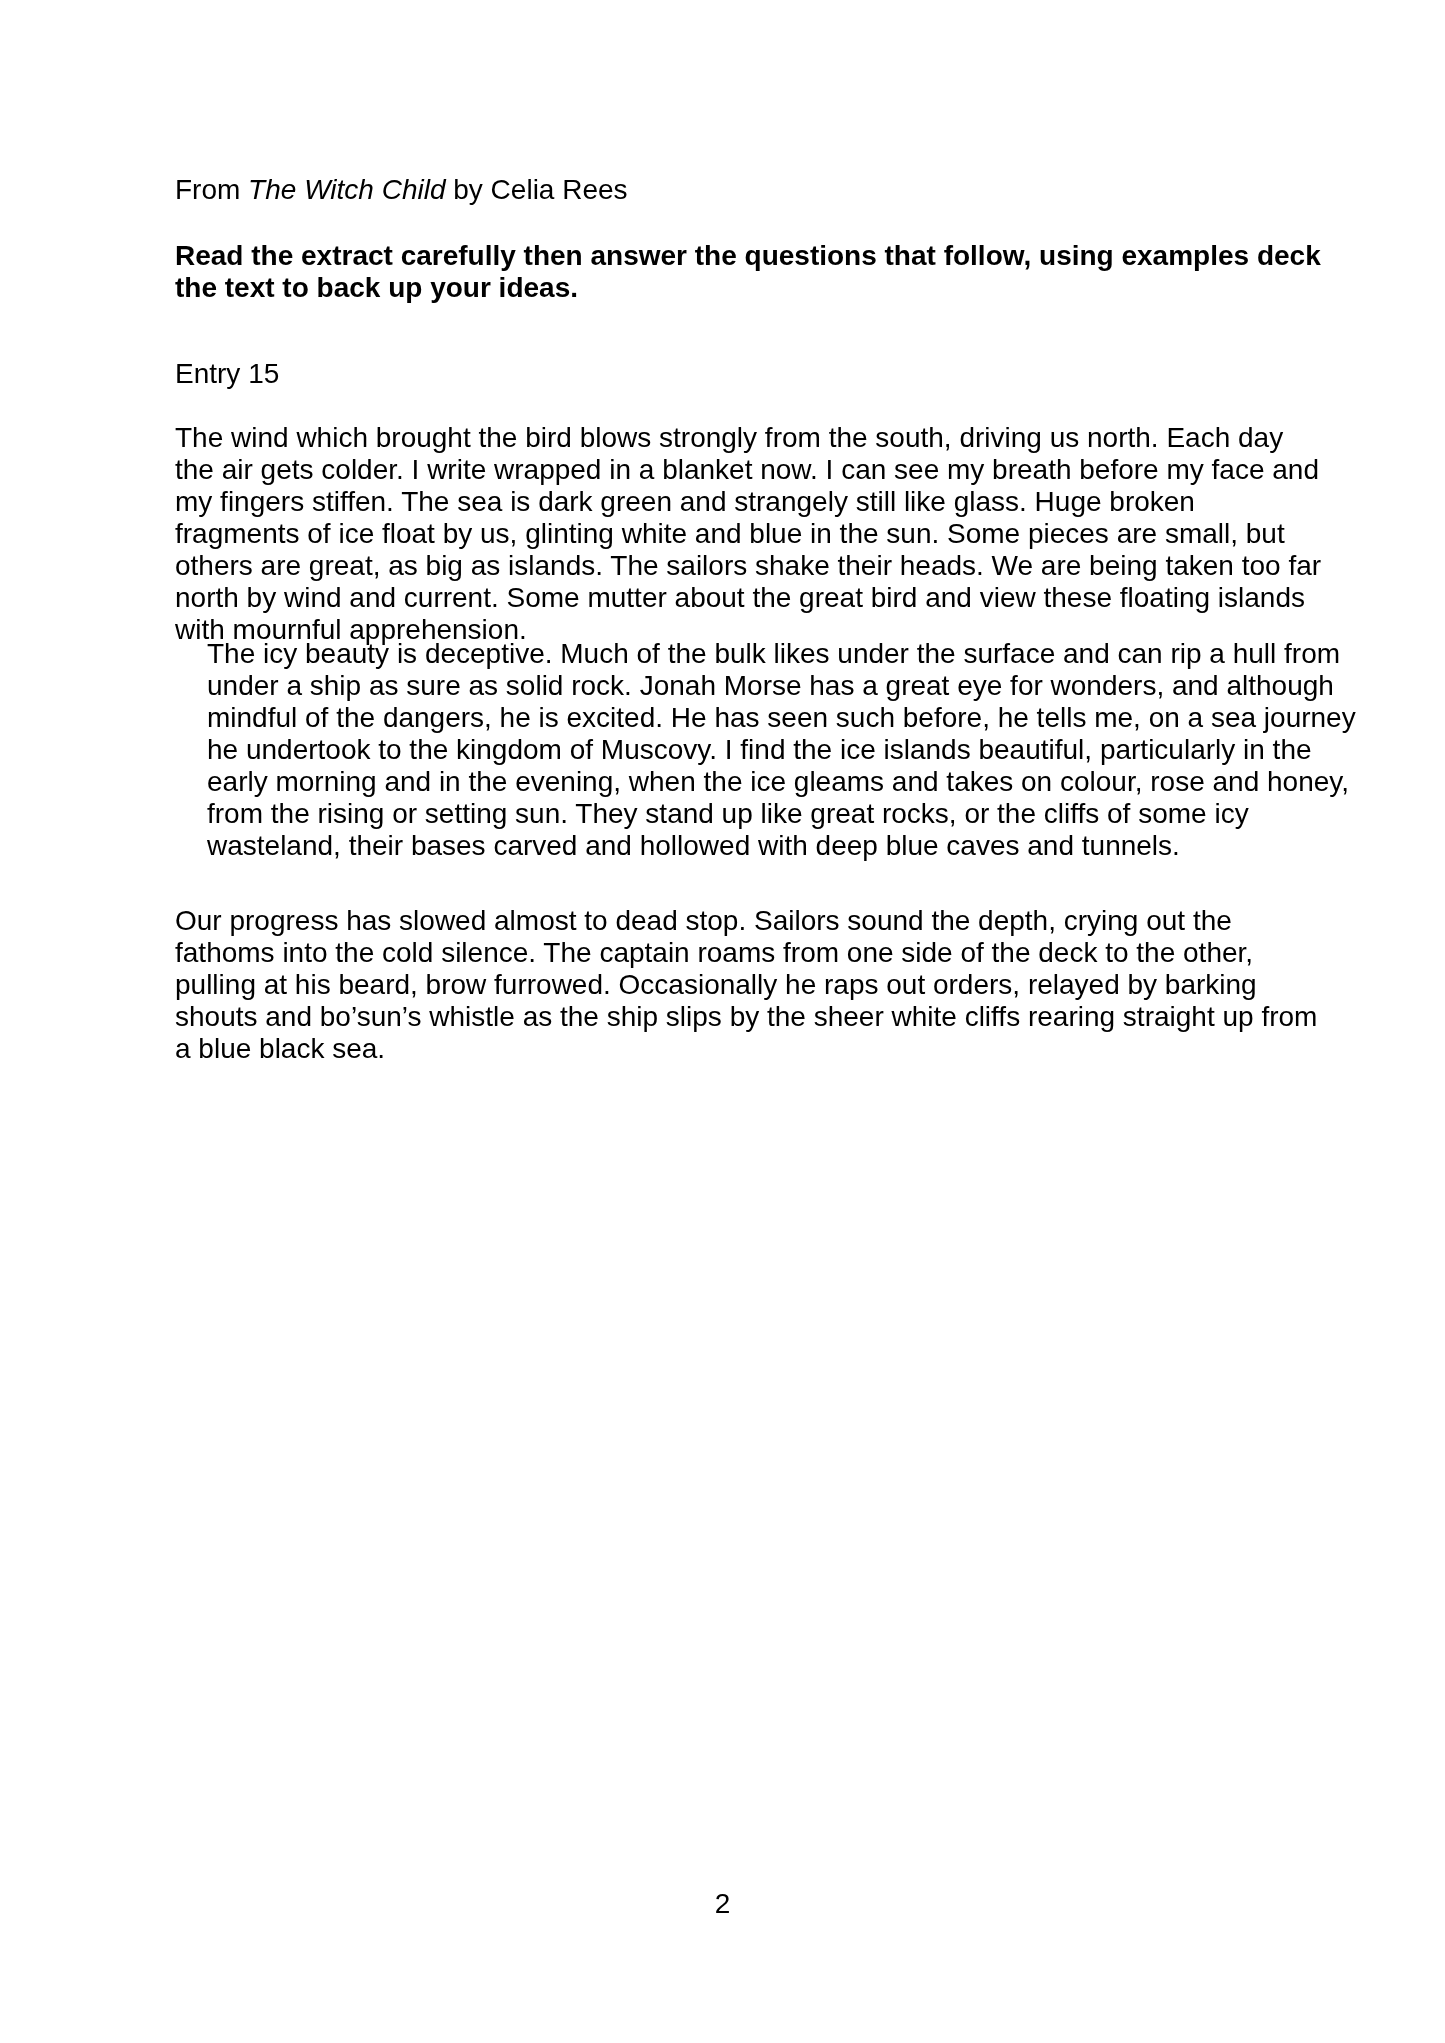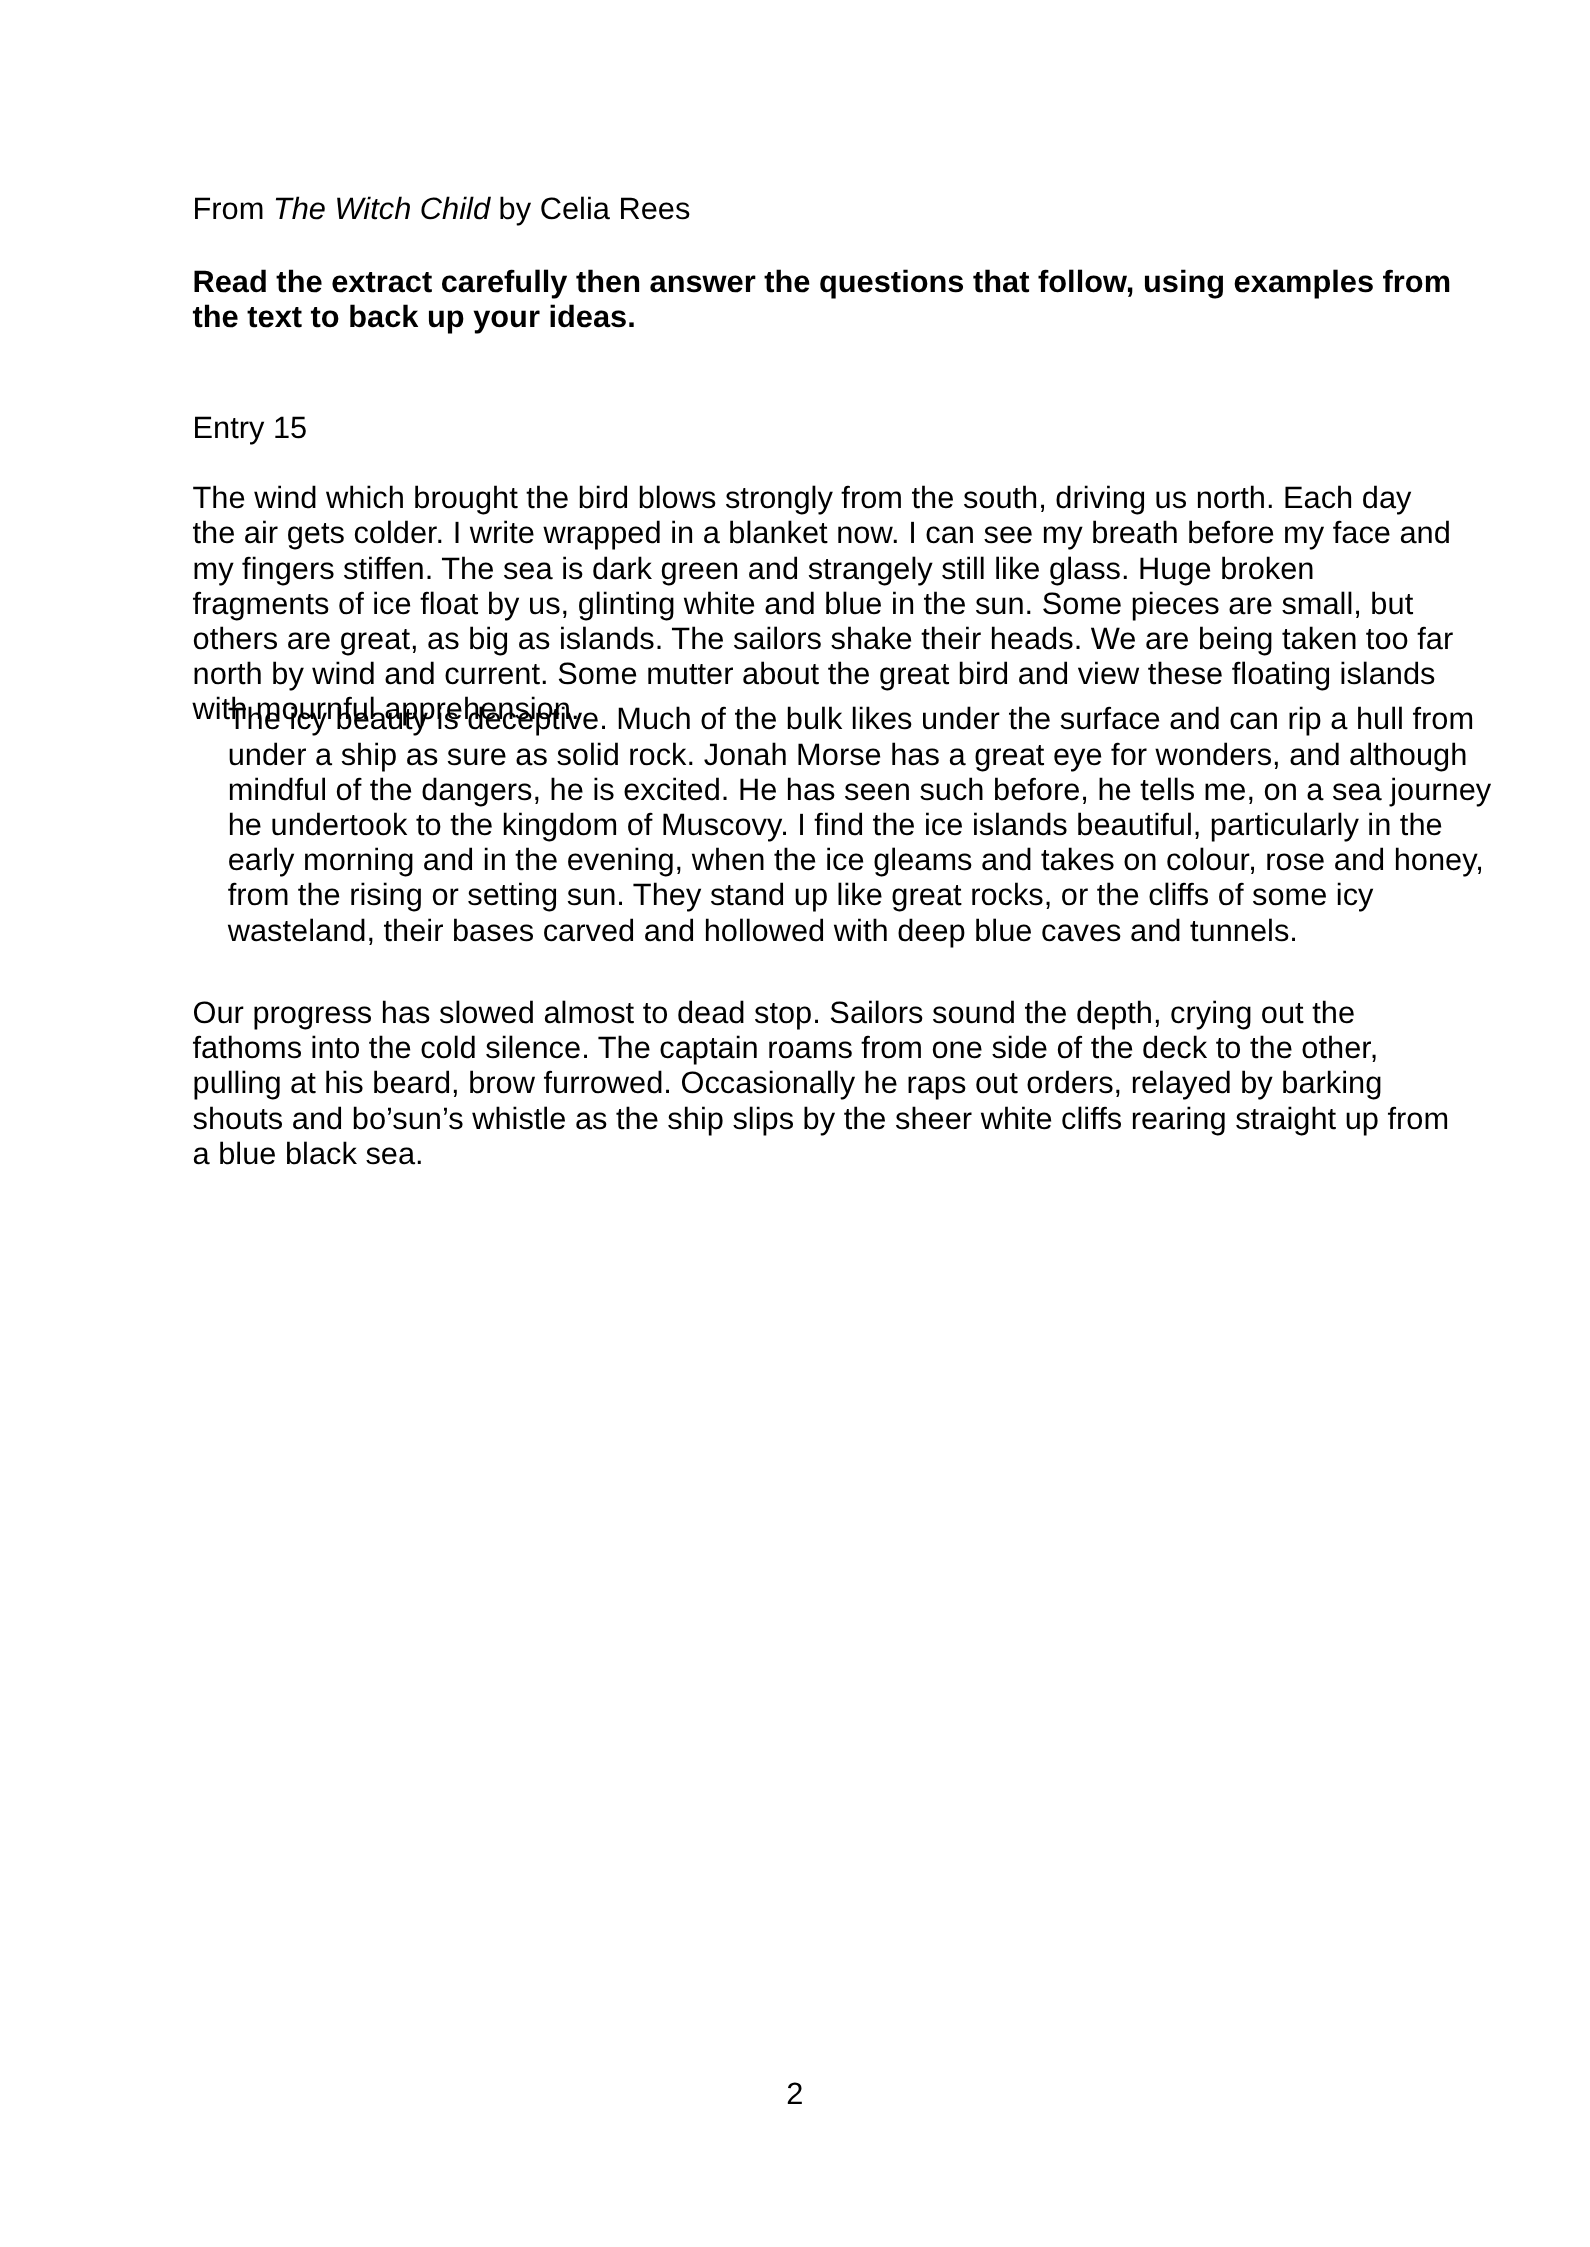--- a/index.html
+++ b/index.html
@@ -22,42 +22,42 @@
     left: 175px;
     width: 1160px;
     font-size: 28px;
     line-height: 32px;
     color: #000000;
     white-space: pre-line;
   }
   .attribution { top: 174px; white-space: normal; }
   .attribution .book-title { font-style: italic; }
   .instruction { top: 240px; font-weight: bold; }
-  .entry-block { top: 341px; }
+  .entry-block { top: 326px; }
   .para-2 { top: 638px; margin-left: 32px; }
   .para-3 { top: 905px; }
   .page-number {
     position: absolute;
     top: 1888px;
     left: 0;
     width: 1445px;
     text-align: center;
     font-size: 28px;
     line-height: 32px;
     color: #000000;
   }
 </style>
 </head>
 <body>
 
 <div class="page">
 
   <p class="textblock attribution"><span>From </span><span class="book-title">The Witch Child</span><span> by Celia Rees</span></p>
 
-  <p class="textblock instruction">Read the extract carefully then answer the questions that follow, using examples from
+  <p class="textblock instruction">Read the extract carefully then answer the questions that follow, using examples deck
 the text to back up your ideas.</p>
 
   <div class="textblock entry-block">
     <div>Entry 15</div>
     <div>The wind which brought the bird blows strongly from the south, driving us north. Each day
 the air gets colder. I write wrapped in a blanket now. I can see my breath before my face and
 my fingers stiffen. The sea is dark green and strangely still like glass. Huge broken
 fragments of ice float by us, glinting white and blue in the sun. Some pieces are small, but
 others are great, as big as islands. The sailors shake their heads. We are being taken too far
 north by wind and current. Some mutter about the great bird and view these floating islands

